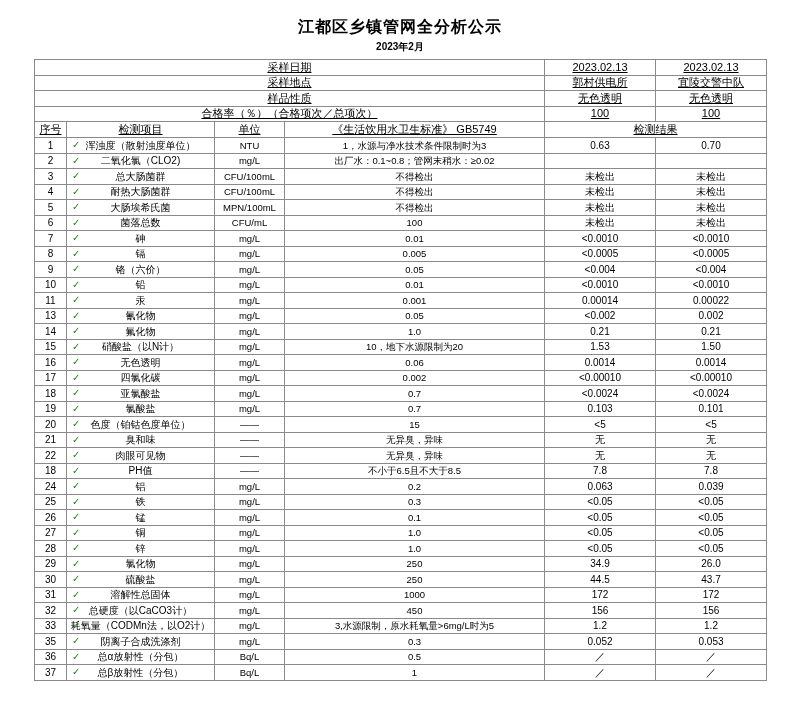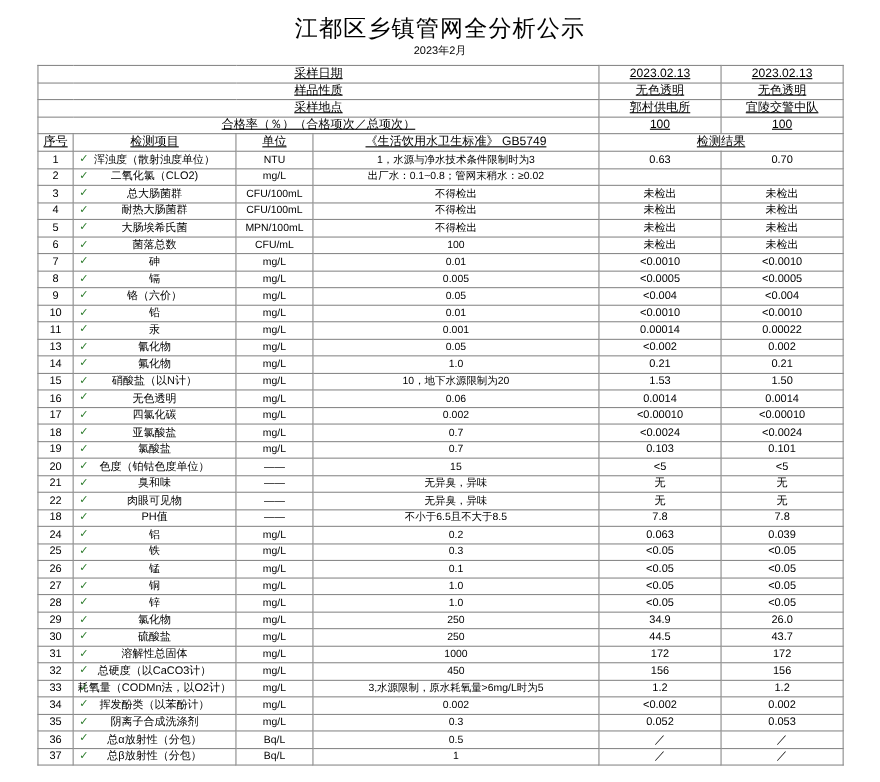--- a/index.html
+++ b/index.html
@@ -16,31 +16,32 @@
   }
   .page {
     width: 800px;
     height: 711px;
     position: relative;
     box-sizing: border-box;
     padding: 0 34px;
   }
   .doc-title {
     text-align: center;
-    font-size: 21px;
-    font-weight: normal;
+    font-size: 16px;
+    font-weight: bold;
     letter-spacing: 1px;
     padding-top: 14px;
     line-height: 26px;
   }
   .doc-subtitle {
     text-align: center;
     font-size: 10px;
     line-height: 14px;
     padding-bottom: 5px;
+    font-weight: bold;
   }
   table.main {
     border-collapse: collapse;
     width: 732px;
     table-layout: fixed;
     font-size: 10px;
   }
   table.main td {
     border: 1px solid #8a8a8a;
     padding: 0 2px;
@@ -94,28 +95,28 @@
         <col class="col-res">
         <col class="col-res">
     </colgroup>
     <tbody>
       <tr class="row-head">
         <td colspan="4" class="hdr-label">采样日期</td>
         <td>2023.02.13</td>
         <td>2023.02.13</td>
       </tr>
       <tr class="row-head">
+        <td colspan="4" class="hdr-label">采样地点</td>
+        <td>郭村供电所</td>
+        <td>宜陵交警中队</td>
+      </tr>
+      <tr class="row-head">
         <td colspan="4" class="hdr-label">样品性质</td>
         <td>无色透明</td>
         <td>无色透明</td>
-      </tr>
-      <tr class="row-head">
-        <td colspan="4" class="hdr-label">采样地点</td>
-        <td>郭村供电所</td>
-        <td>宜陵交警中队</td>
       </tr>
       <tr class="row-head">
         <td colspan="4" class="hdr-label">合格率（％）（合格项次／总项次）</td>
         <td>100</td>
         <td>100</td>
       </tr>
       <tr class="row-head" style="height:16px">
         <td>序号</td>
         <td>检测项目</td>
         <td>单位</td>
@@ -374,28 +375,20 @@
         </tr>
         <tr>
           <td>33</td>
           <td class="item-cell"><span class="tick">✓</span><span>耗氧量（CODMn法，以O2计）</span></td>
           <td class="unit-cell">mg/L</td>
           <td class="std-cell">3,水源限制，原水耗氧量&gt;6mg/L时为5</td>
           <td>1.2</td>
           <td>1.2</td>
         </tr>
         <tr>
-          <td>34</td>
-          <td class="item-cell"><span class="tick">✓</span><span>挥发酚类（以苯酚计）</span></td>
-          <td class="unit-cell">mg/L</td>
-          <td class="std-cell">0.002</td>
-          <td>&lt;0.002</td>
-          <td>0.002</td>
-        </tr>
-        <tr>
           <td>35</td>
           <td class="item-cell"><span class="tick">✓</span><span>阴离子合成洗涤剂</span></td>
           <td class="unit-cell">mg/L</td>
           <td class="std-cell">0.3</td>
           <td>0.052</td>
           <td>0.053</td>
         </tr>
         <tr>
           <td>36</td>
           <td class="item-cell"><span class="tick">✓</span><span>总α放射性（分包）</span></td>

